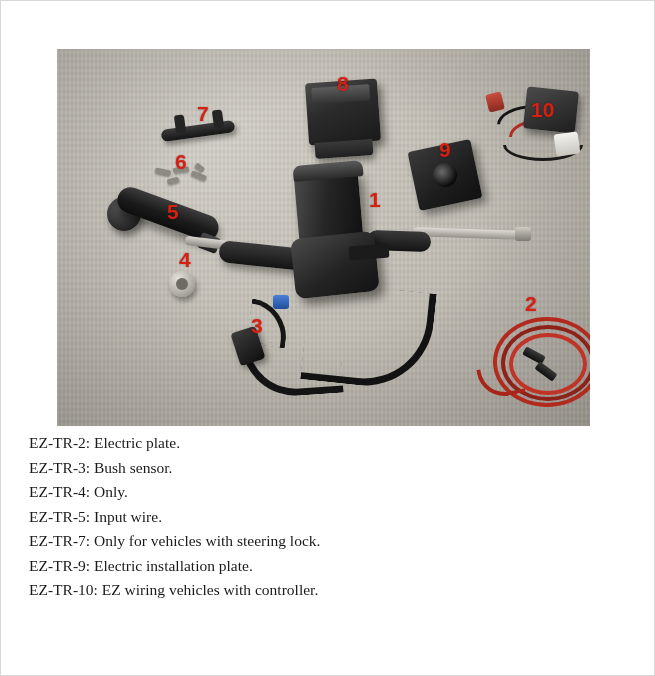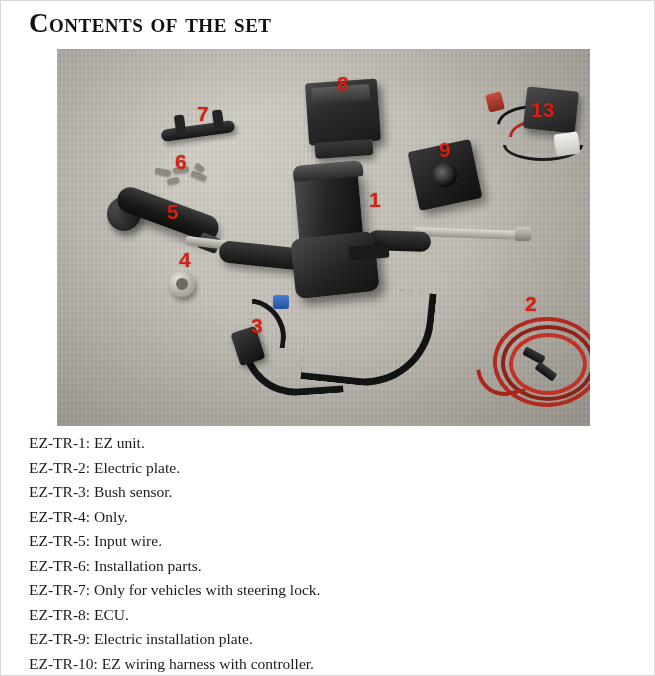--- a/index.html
+++ b/index.html
@@ -376,21 +376,20 @@
   .caption-item {
     line-height: 24.5px;
     white-space: nowrap;
   }
 </style>
 </head>
 <body>
 
 <div class="page">
 
-  <h1 class="page-title">Contents of the set</h1>
 
   <div class="photo-wrap">
     <div class="photo-bg"></div>
 
     <div class="part ecu"></div>
     <div class="ecu-foot"></div>
 
     <div class="part bracket"></div>
     <div class="bracket-b1"></div>
     <div class="bracket-b2"></div>
@@ -445,29 +444,26 @@
 
     <span class="num" style="left:312px; top:140px;">1</span>
     <span class="num" style="left:468px; top:244px;">2</span>
     <span class="num" style="left:194px; top:266px;">3</span>
     <span class="num" style="left:122px; top:200px;">4</span>
     <span class="num" style="left:110px; top:152px;">5</span>
     <span class="num" style="left:118px; top:102px;">6</span>
     <span class="num" style="left:140px; top:54px;">7</span>
     <span class="num" style="left:280px; top:24px;">8</span>
     <span class="num" style="left:382px; top:90px;">9</span>
-    <span class="num" style="left:474px; top:50px;">13</span>
+    <span class="num" style="left:474px; top:50px;">10</span>
   </div>
 
   <div class="caption-list">
-    <div class="caption-item">EZ-TR-1: EZ unit.</div>
     <div class="caption-item">EZ-TR-2: Electric plate.</div>
     <div class="caption-item">EZ-TR-3: Bush sensor.</div>
     <div class="caption-item">EZ-TR-4: Only.</div>
     <div class="caption-item">EZ-TR-5: Input wire.</div>
-    <div class="caption-item">EZ-TR-6: Installation parts.</div>
     <div class="caption-item">EZ-TR-7: Only for vehicles with steering lock.</div>
-    <div class="caption-item">EZ-TR-8: ECU.</div>
     <div class="caption-item">EZ-TR-9: Electric installation plate.</div>
-    <div class="caption-item">EZ-TR-10: EZ wiring harness with controller.</div>
+    <div class="caption-item">EZ-TR-10: EZ wiring vehicles with controller.</div>
   </div>
 
 </div>
 
 </body></html>

